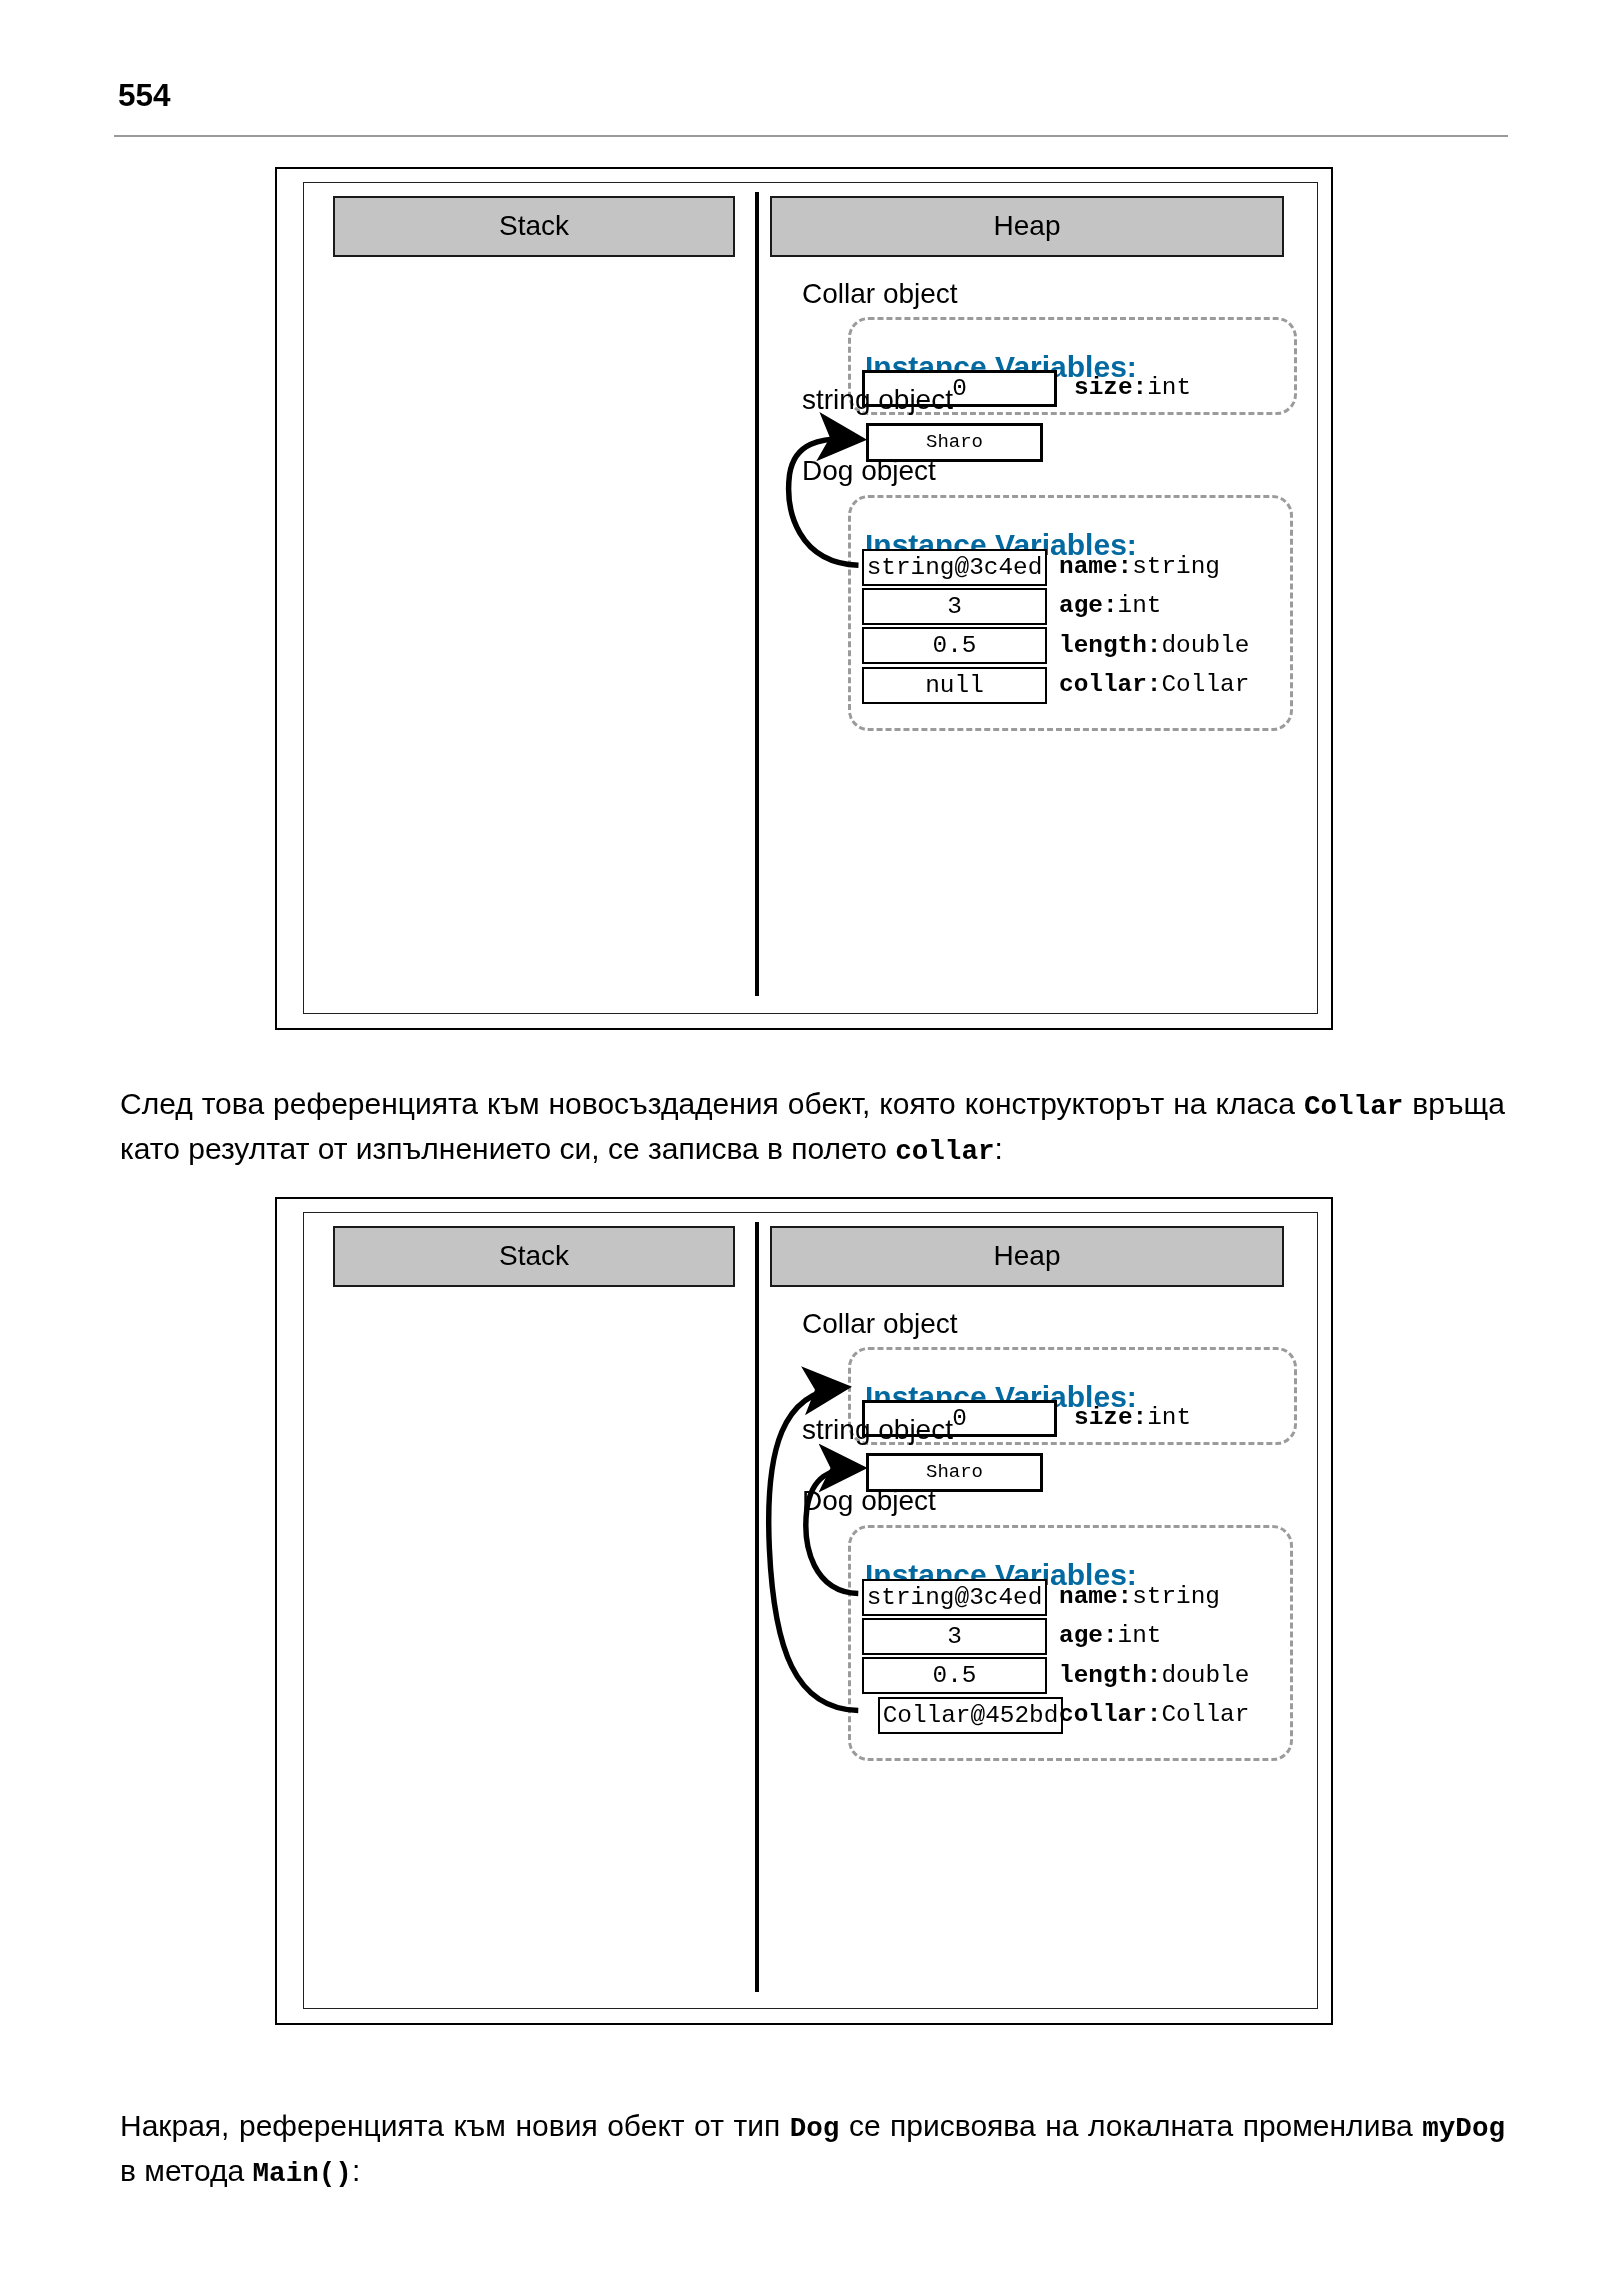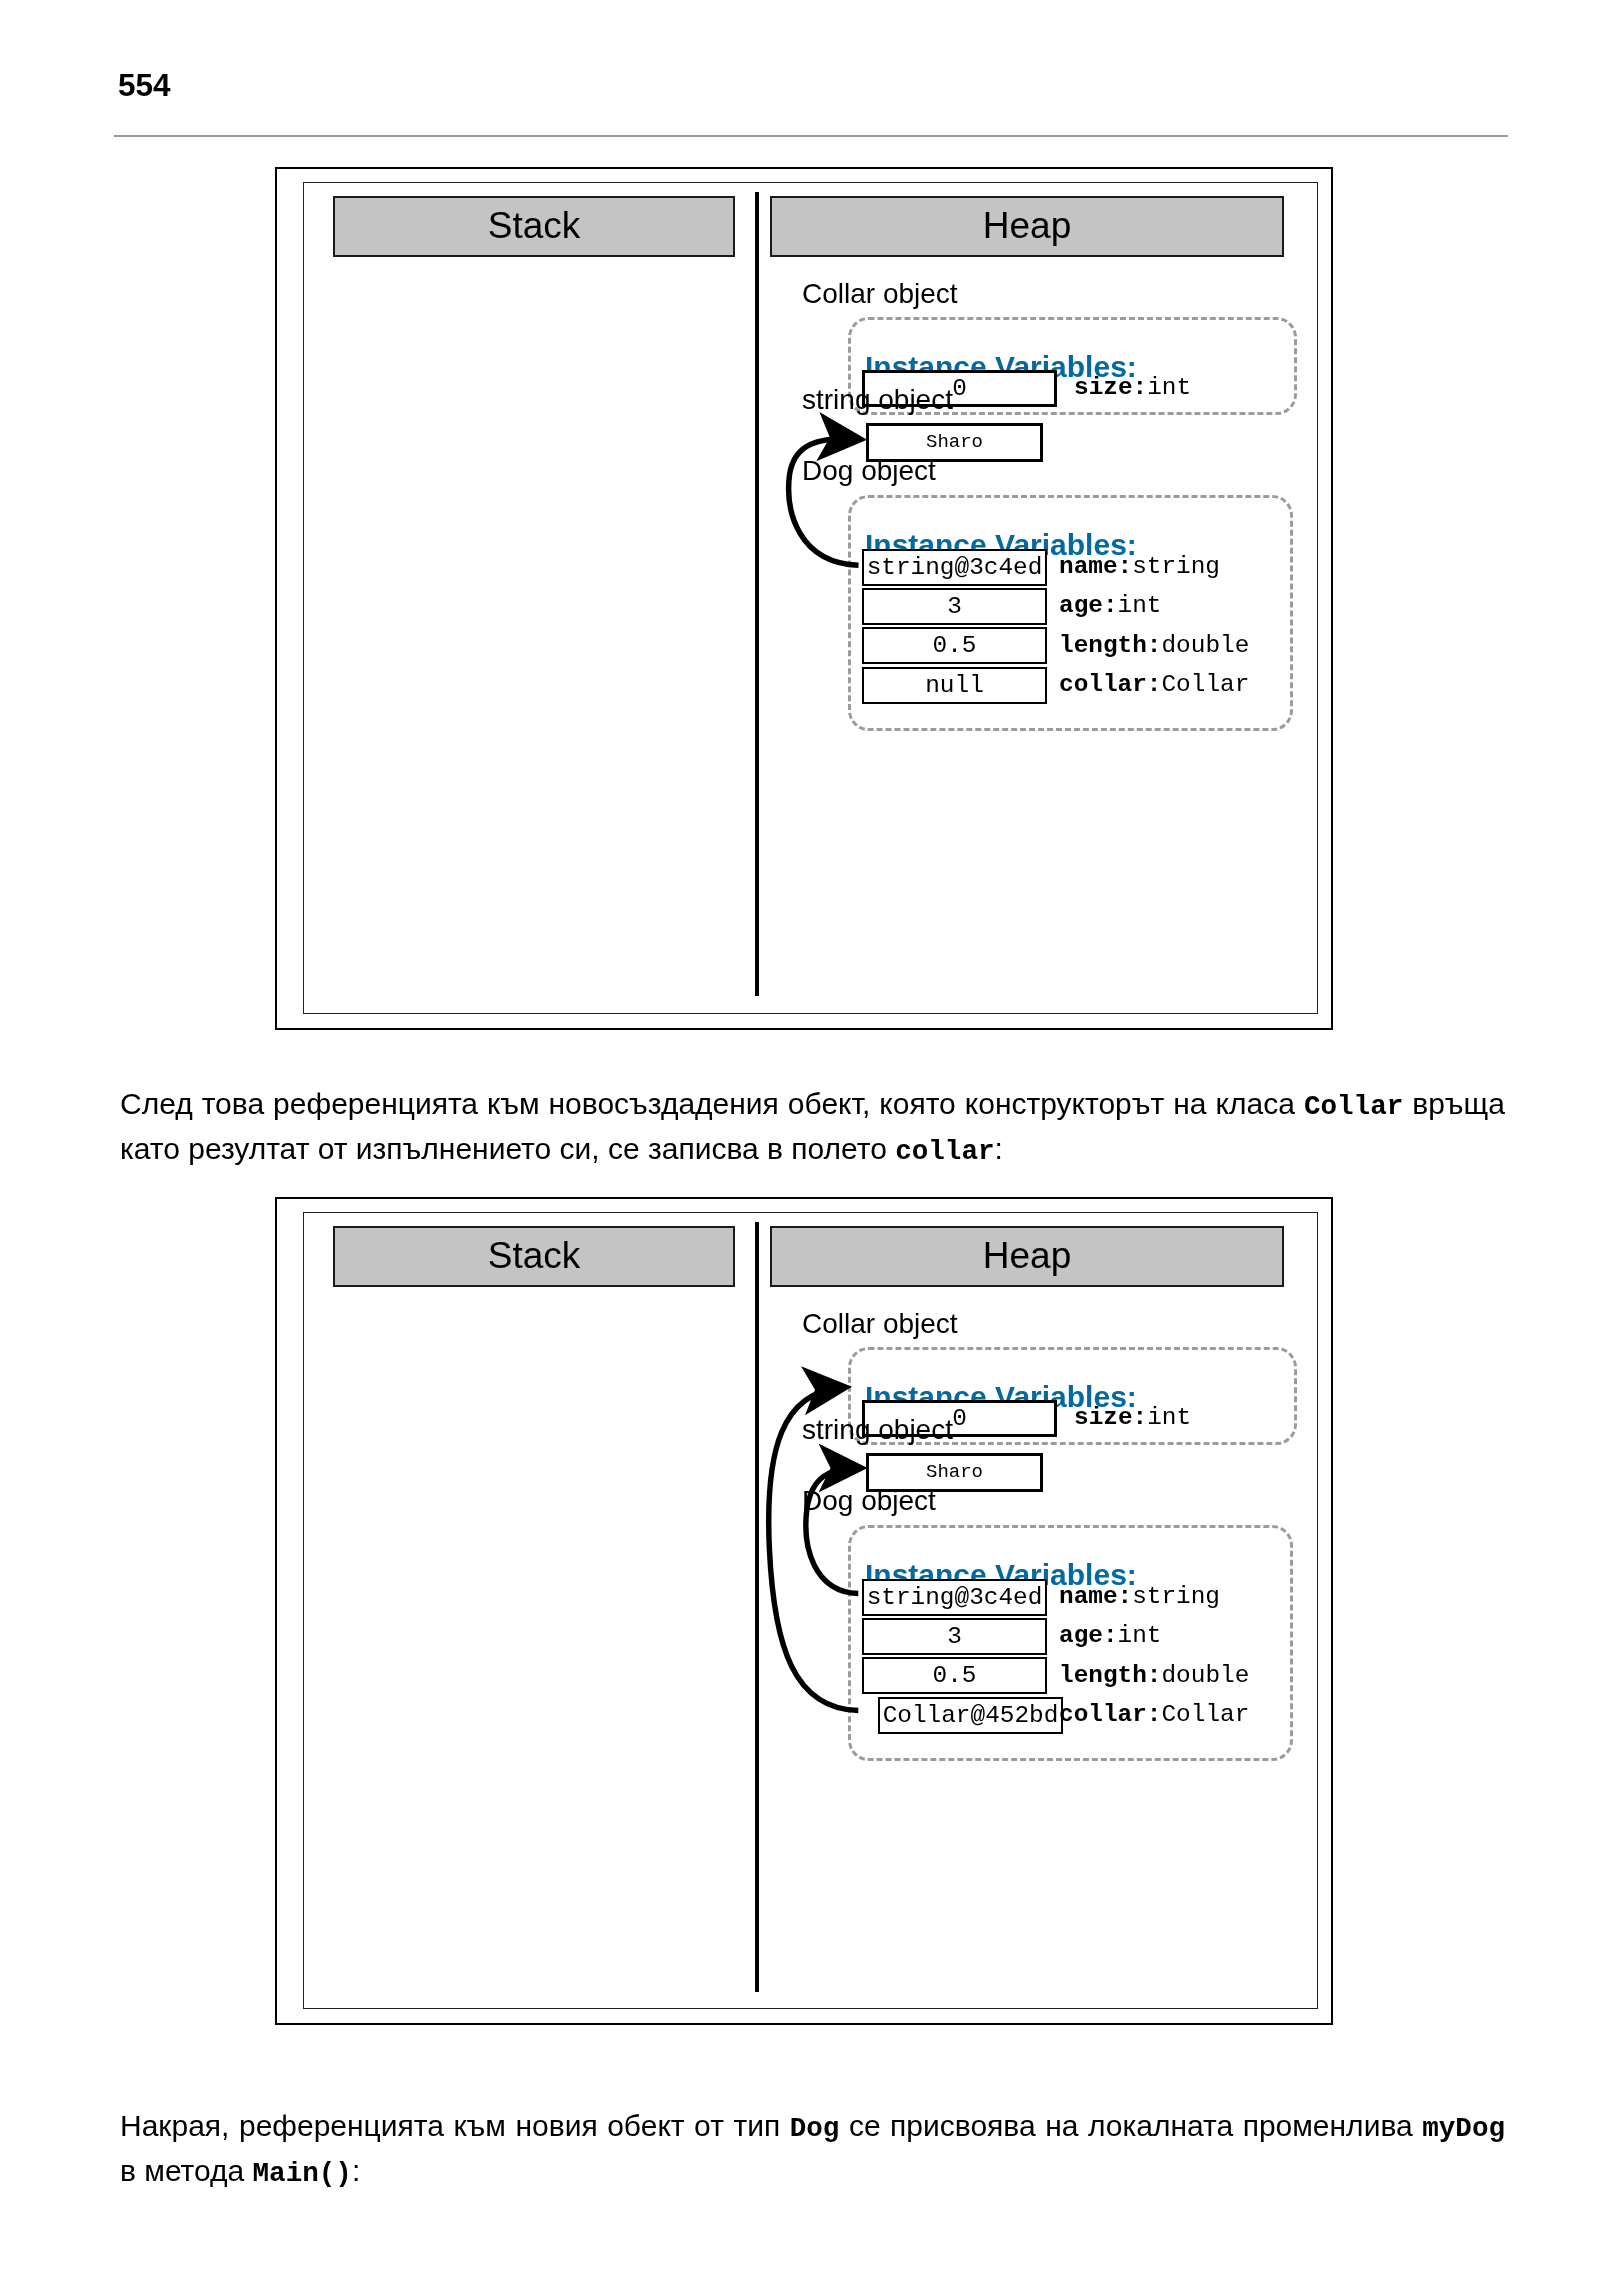--- a/index.html
+++ b/index.html
@@ -17,21 +17,21 @@
   }
 
   
   .page-header {
     position: absolute;
     left: 118px;
     top: 67px;
     width: 1386px;
     height: 47px;
     display: flex;
-    align-items: flex-start;
+    align-items: flex-end;
   }
   .page-number {
     font-family: "Liberation Sans", sans-serif;
     font-weight: bold;
     font-size: 31.5px;
     letter-spacing: 0px;
     width: 118px;
   }
   .header-title {
     font-family: "Liberation Sans", sans-serif;
@@ -92,21 +92,21 @@
   
   .col-header {
     position: absolute;
     background: #c4c4c4;
     border: 2.4px solid #1a1a1a;
     box-sizing: border-box;
     display: flex;
     align-items: center;
     justify-content: center;
     font-family: "Liberation Sans", sans-serif;
-    font-size: 37px;
+    font-size: 28px;
     color: #000;
   }
 
   
   .obj-caption {
     position: absolute;
     font-family: "Liberation Sans", sans-serif;
     font-size: 28px;
     color: #000;
     white-space: nowrap;

